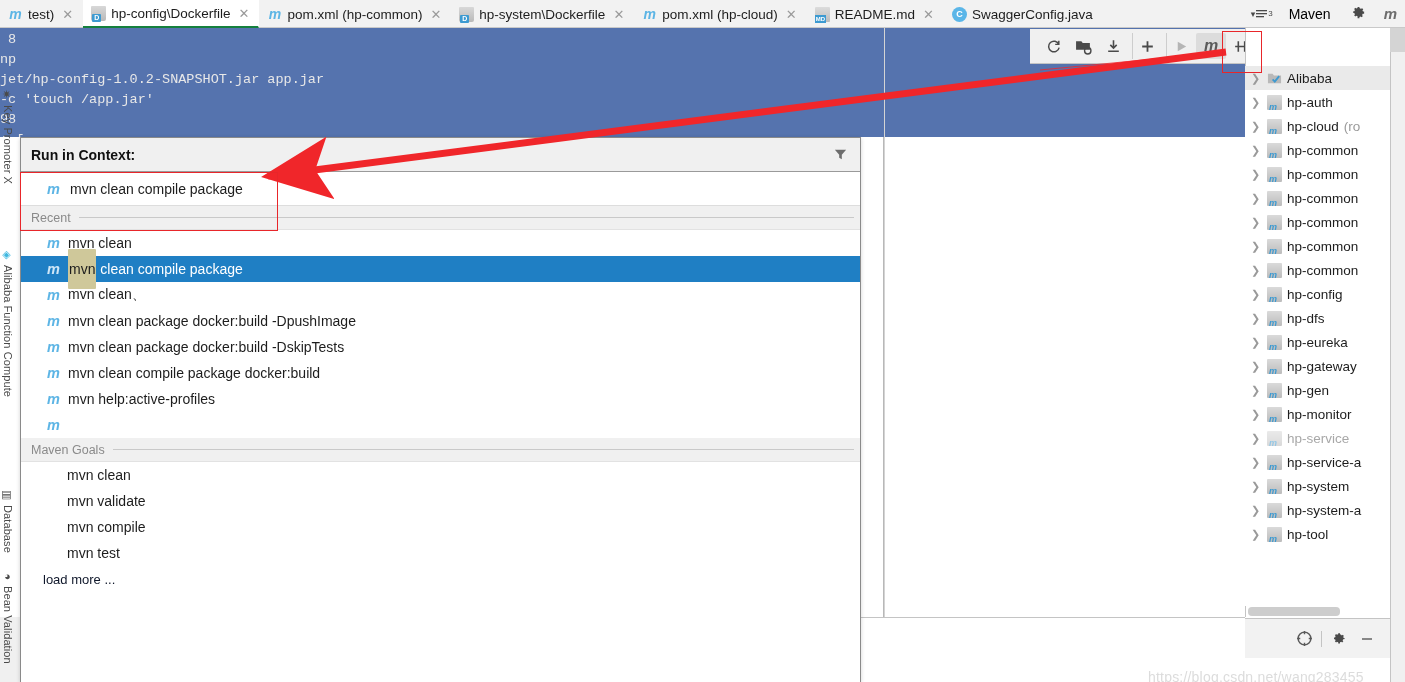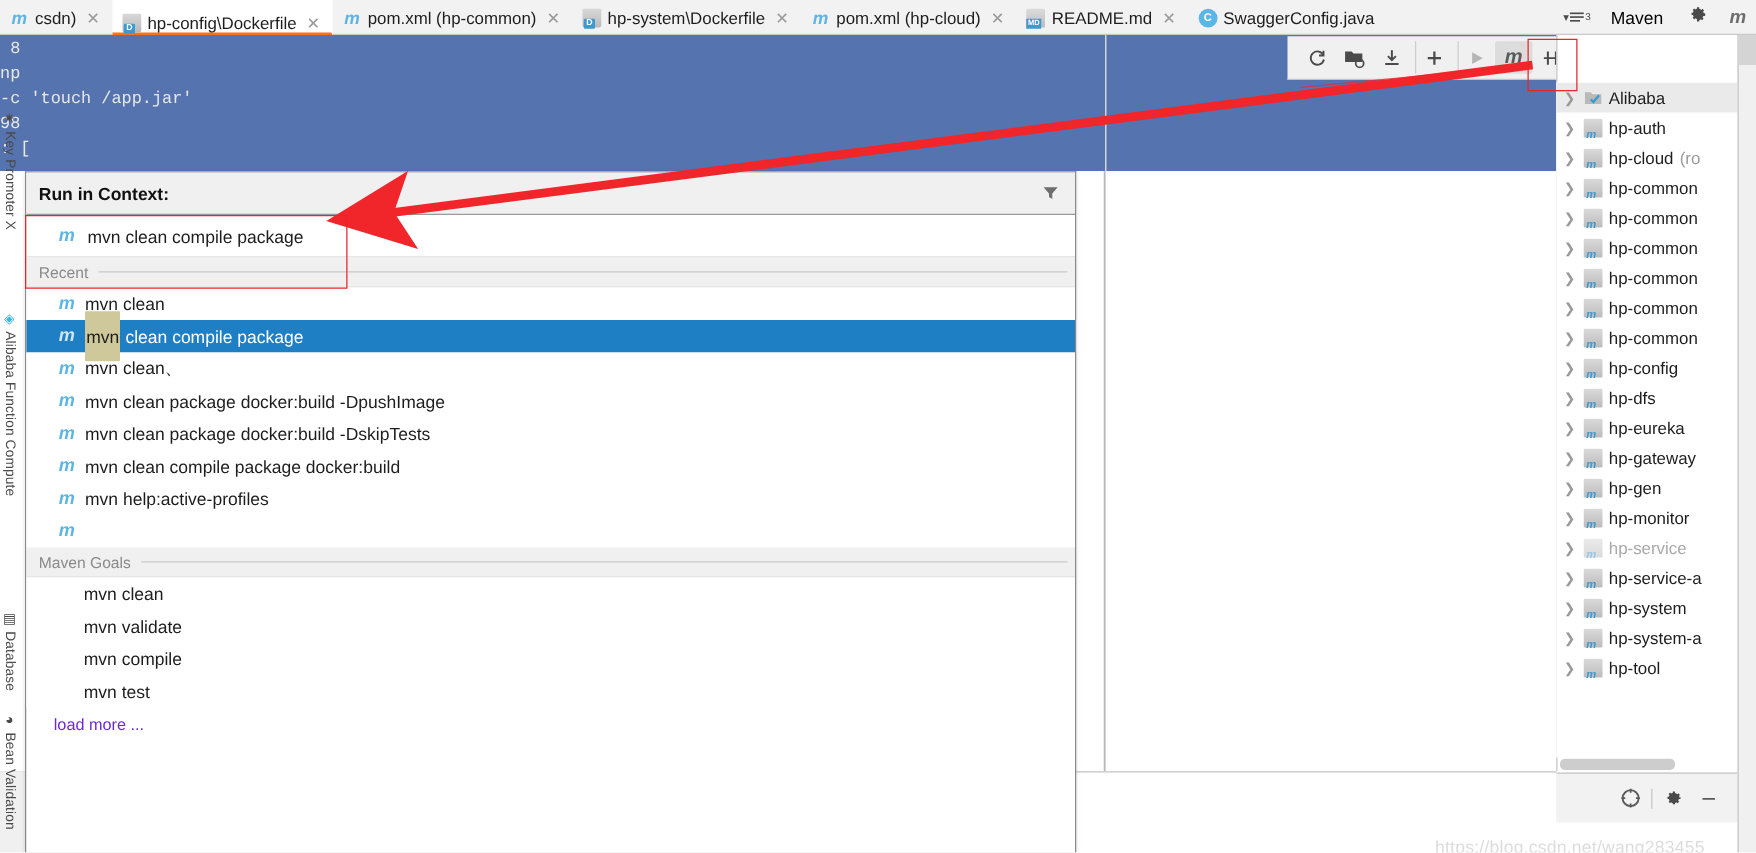--- a/index.html
+++ b/index.html
@@ -23,21 +23,21 @@
   }
   .tab {
     display: flex; align-items: center; gap: 5px;
     padding: 0 9px 0 8px;
     height: 28px;
     white-space: nowrap;
     font-size: 13.5px;
     color: #1d1d1d;
     border-right: 1px solid transparent;
   }
-  .tab.active { background: #ffffff; border-bottom: 2px solid #f97316; align-items: flex-end; }
+  .tab.active { background: #ffffff; border-bottom: 2px solid #15803d; }
   .tab .tclose { color: #9a9a9a; font-size: 13px; margin-left: 3px; }
   .tab-icon { width: 15px; height: 15px; position: relative; flex: none; }
 
   
   .ico-docker {
     background: linear-gradient(#d8d8d8,#b9b9b9);
     border-radius: 1px 1px 2px 2px;
   }
   .ico-docker::after {
     content: "D"; position: absolute; left: 1px; bottom: -1px;
@@ -134,21 +134,21 @@
     padding-left: 26px; font-size: 14px; color: #1d1d1d;
     background: #ffffff;
   }
   .m-glyph { color: #5db5e5; font-style: italic; font-weight: bold; font-size: 14.5px; width: 14px; flex: none; }
   .item.selected { background: #1f7fc4; color: #ffffff; }
   .item.selected .m-glyph { color: #cfe6f7; }
   .hl { background: #cfc89a; color: #1d1d1d; padding: 12px 1px; border-radius: 1px; }
   .item.goal { padding-left: 46px; }
   .loadmore {
     height: 26px; display: flex; align-items: center;
-    padding-left: 22px; font-size: 13px; color: #6d28d9;
+    padding-left: 22px; font-size: 13px; color: #0f172a;
   }
 
   
   .annot-box {
     position: absolute; left: 20px; top: 172px;
     width: 258px; height: 59px;
     border: 1.5px solid #e8262a;
     pointer-events: none;
   }
   .annot-box-toolbar {
@@ -242,21 +242,21 @@
   }
 </style>
 </head>
 <body>
 
 <div id="app">
 
   <div class="tabbar">
     <div class="tab">
       <span class="tab-icon ico-maven">m</span>
-      <span>csdn)</span>
+      <span>test)</span>
       <span class="tclose">✕</span>
     </div>
     <div class="tab active">
       <span class="tab-icon ico-docker"></span>
       <span>hp-config\Dockerfile</span>
       <span class="tclose">✕</span>
     </div>
     <div class="tab">
       <span class="tab-icon ico-maven">m</span>
       <span>pom.xml (hp-common)</span>
@@ -299,20 +299,21 @@
           <path fill="#4a4a4a" d="M14 7h-1.2a4.9 4.9 0 0 0-.6-1.4l.9-.9-1.4-1.4-.9.9A4.9 4.9 0 0 0 9 3.2V2H7v1.2a4.9 4.9 0 0 0-1.4.6l-.9-.9L3.3 4.3l.9.9A4.9 4.9 0 0 0 3.6 6.6H2.4v2h1.2a4.9 4.9 0 0 0 .6 1.4l-.9.9 1.4 1.4.9-.9a4.9 4.9 0 0 0 1.4.6V14h2v-1.2a4.9 4.9 0 0 0 1.4-.6l.9.9 1.4-1.4-.9-.9a4.9 4.9 0 0 0 .6-1.4H14z"></path>
         </svg>
       </div>
       <div class="m-top">m</div>
     </div>
   </div>
 
   <div class="editor">
     <div class="ln"> 8</div>
     <div class="ln">np</div>
+    <div class="ln">jet/hp-config-1.0.2-SNAPSHOT.jar app.jar</div>
     <div class="ln">-c 'touch /app.jar'</div>
     <div class="ln">98</div>
     <div class="ln">: [</div>
   </div>
   <div class="editor-right"></div>
   <div class="vline-884"></div>
 
   <div class="white-left"></div>
   <div class="white-mid"></div>
   <div class="bottom-strip"></div>

